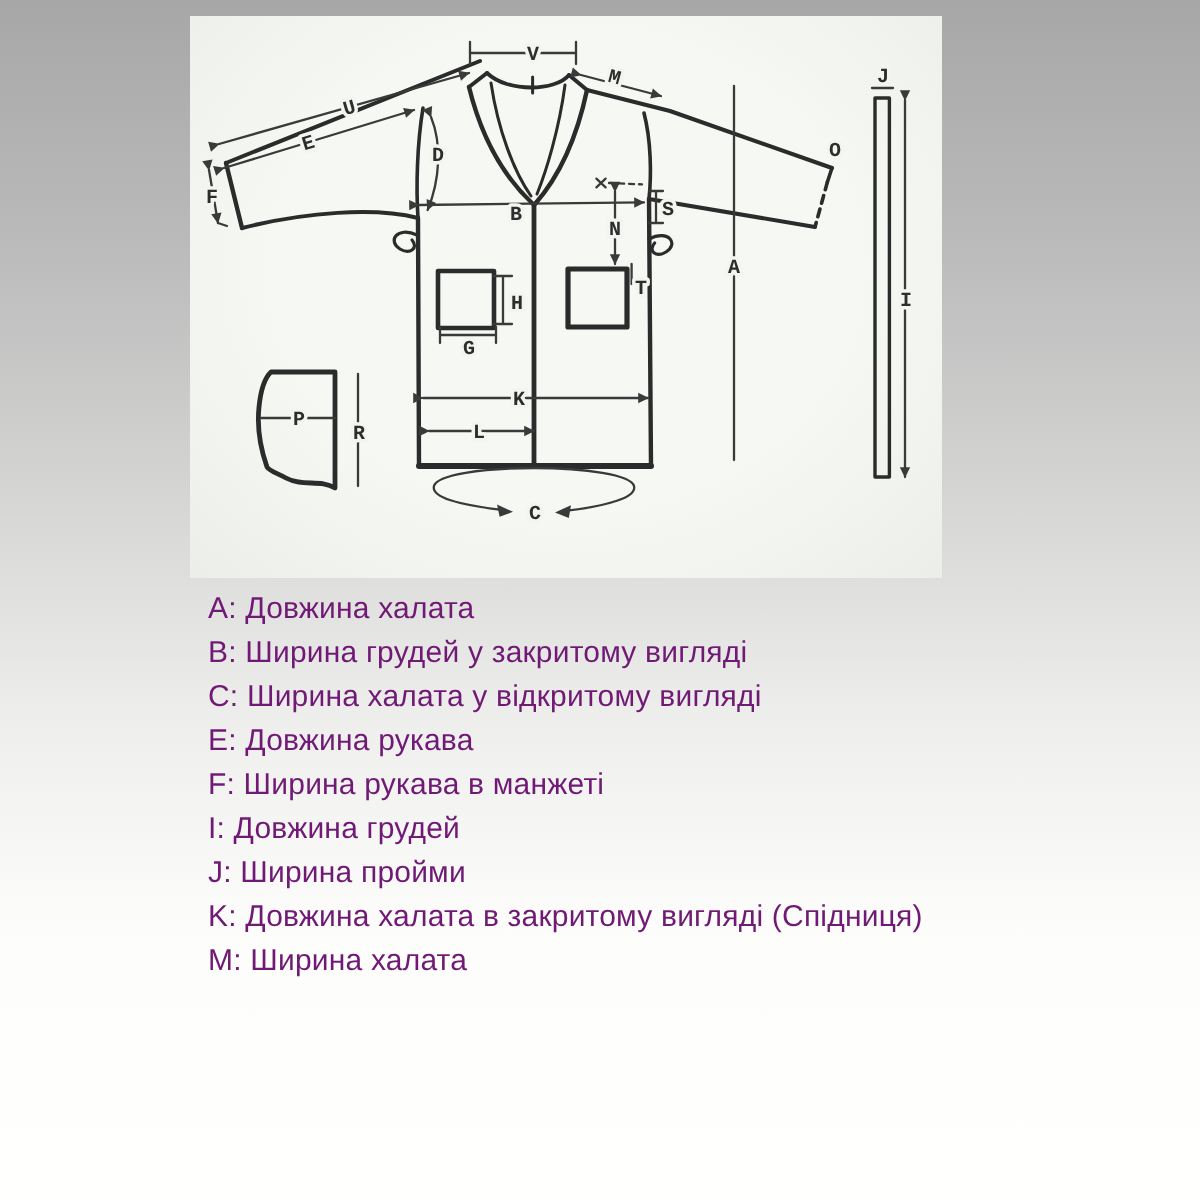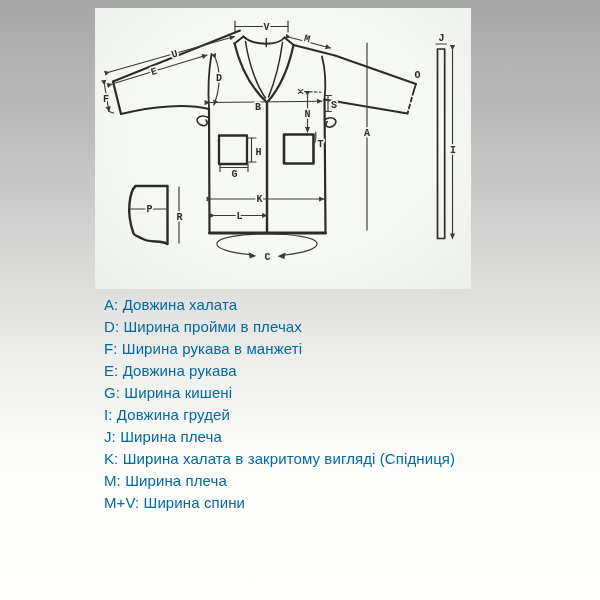--- a/index.html
+++ b/index.html
@@ -17,21 +17,21 @@
   .g{stroke:#2b2b2b;fill:none;stroke-linecap:round;stroke-linejoin:round;}
   
   .m{stroke:#3a3a3a;fill:none;stroke-width:1.15;stroke-linecap:round;}
   .lbl{
     font-family:"Liberation Mono",monospace;font-size:10px;font-weight:bold;
     fill:#2d2d2d;text-anchor:middle;
     paint-order:stroke;stroke:#f3f5f1;stroke-width:3.5px;stroke-linejoin:round;
   }
   .legend{
     position:absolute;left:104px;top:294px;width:470px;
-    font-size:15px;line-height:22px;color:#0369a1;
+    font-size:15px;line-height:22px;color:#701a75;
     letter-spacing:0.1px;
   }
   .legend-line{white-space:nowrap;}
 </style>
 </head>
 <body>
 
 <div class="scan-card">
   <svg viewBox="0 0 376 281">
     <defs>
@@ -124,22 +124,21 @@
       <text class="lbl" x="358" y="145">I</text>
       <text class="lbl" x="84.5" y="211.5">R</text>
       <text class="lbl" x="54.5" y="204.3">P</text>
       <text class="lbl" x="172.5" y="251.5">C</text>
     </g>
   </svg>
 </div>
 
 <div class="legend">
   <div class="legend-line">A: Довжина халата</div>
-  <div class="legend-line">D: Ширина пройми в плечах</div>
+  <div class="legend-line">B: Ширина грудей у закритому вигляді</div>
+  <div class="legend-line">C: Ширина халата у відкритому вигляді</div>
+  <div class="legend-line">E: Довжина рукава</div>
   <div class="legend-line">F: Ширина рукава в манжеті</div>
-  <div class="legend-line">E: Довжина рукава</div>
-  <div class="legend-line">G: Ширина кишені</div>
   <div class="legend-line">I: Довжина грудей</div>
-  <div class="legend-line">J: Ширина плеча</div>
-  <div class="legend-line">K: Ширина халата в закритому вигляді (Спідниця)</div>
-  <div class="legend-line">M: Ширина плеча</div>
-  <div class="legend-line">M+V: Ширина спини</div>
+  <div class="legend-line">J: Ширина пройми</div>
+  <div class="legend-line">K: Довжина халата в закритому вигляді (Спідниця)</div>
+  <div class="legend-line">M: Ширина халата</div>
 </div>
 
 </body></html>

